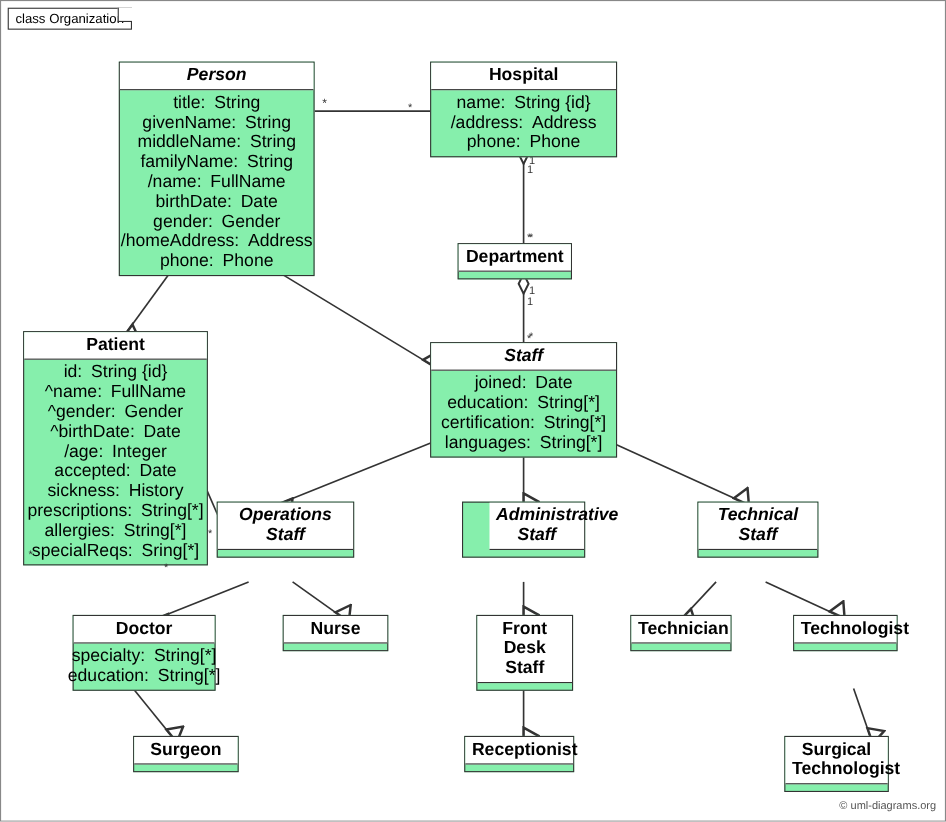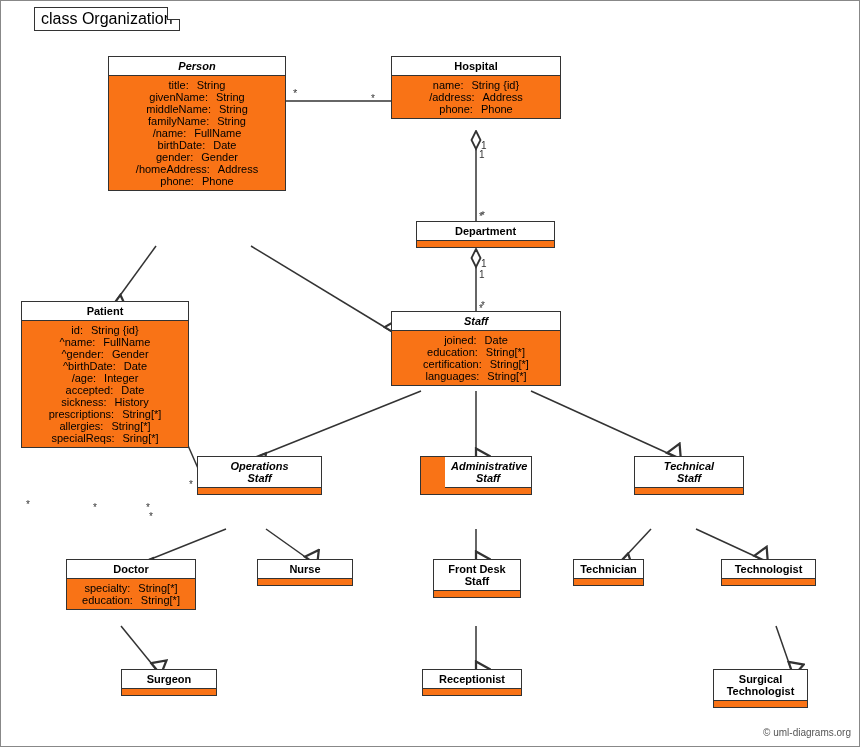--- a/index.html
+++ b/index.html
@@ -15,22 +15,22 @@
     #diagram-container {
       position: relative;
       width: 860px;
       height: 747px;
       background: #fff;
       border: 1px solid #888;
     }
     .class-box {
       position: absolute;
       border: 1.5px solid #333;
-      background: #f97316;
-      font-size: 11px;
+      background: #86efac;
+      font-size: 16px;
     }
     .class-box .class-title {
       border-bottom: 1.5px solid #333;
       text-align: center;
       padding: 3px 6px;
       font-weight: bold;
       background: #fff;
     }
     .class-box .class-title.italic {
       font-style: italic;
@@ -50,22 +50,21 @@
     .class-box .class-attrs .attr-row .attr-type {
       text-align: left;
     }
     .diagram-label {
       position: absolute;
       top: 6px;
       left: 6px;
       border: 1.5px solid #333;
       background: #fff;
       padding: 2px 6px;
-      font-size: 16px;
-      margin-left: 27px;
+      font-size: 12px;
     }
     .diagram-label::before {
       content: '';
       position: absolute;
       top: -1px;
       right: -1px;
       width: 12px;
       height: 12px;
       border-left: 1.5px solid #333;
       border-bottom: 1.5px solid #333;
@@ -262,21 +261,21 @@
           <span class="attr-name">allergies:</span>
           <span class="attr-type">String[*]</span>
         </div>
       <div class="attr-row">
           <span class="attr-name">specialReqs:</span>
           <span class="attr-type">Sring[*]</span>
         </div>
     </div>
   </div>
 
-  <div class="class-box" style="left:415px; top:220px; width:139px;">
+  <div class="class-box" style="left:415px; top:220px; width:104px;">
     <div class="class-title">Department</div>
     <div class="class-attrs" style="height:6px;"></div>
   </div>
 
   <div class="class-box" style="left:390px; top:310px; width:170px;">
     <div class="class-title italic">Staff</div>
     <div class="class-attrs">
       <div class="attr-row">
           <span class="attr-name">joined:</span>
           <span class="attr-type">Date</span>
@@ -328,21 +327,21 @@
   <div class="class-box" style="left:256px; top:558px; width:96px;">
     <div class="class-title">Nurse</div>
     <div class="class-attrs" style="height:4px;"></div>
   </div>
 
   <div class="class-box" style="left:432px; top:558px; width:88px; text-align:center;">
     <div class="class-title">Front Desk<br>Staff</div>
     <div class="class-attrs" style="height:4px;"></div>
   </div>
 
-  <div class="class-box" style="left:572px; top:558px; width:71px;">
+  <div class="class-box" style="left:572px; top:558px; width:92px;">
     <div class="class-title">Technician</div>
     <div class="class-attrs" style="height:4px;"></div>
   </div>
 
   <div class="class-box" style="left:720px; top:558px; width:95px;">
     <div class="class-title">Technologist</div>
     <div class="class-attrs" style="height:4px;"></div>
   </div>
 
   <div class="class-box" style="left:120px; top:668px; width:96px;">

